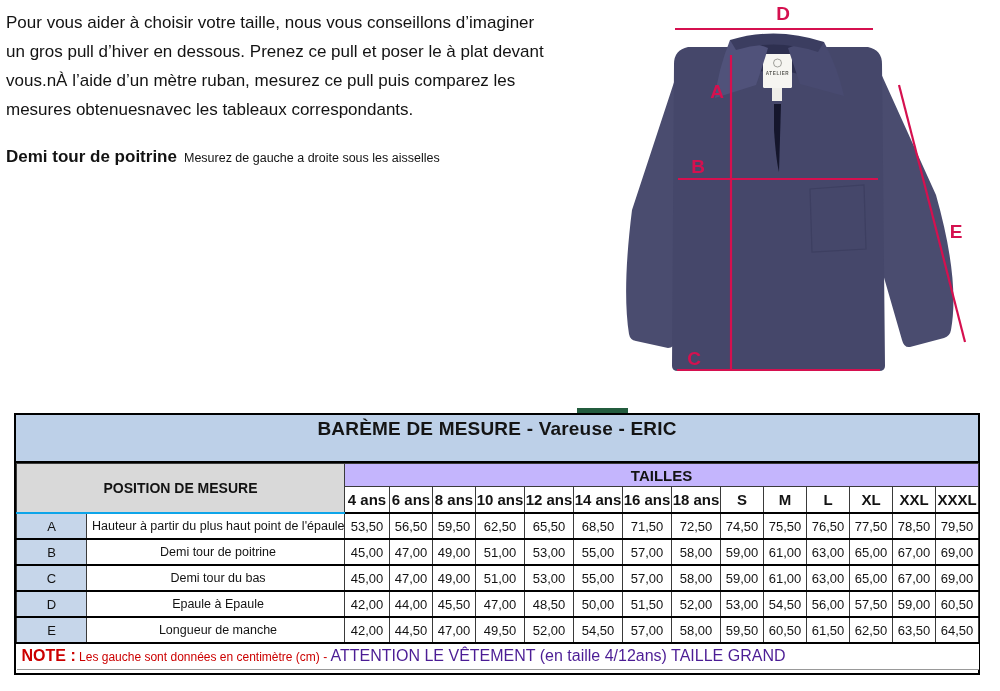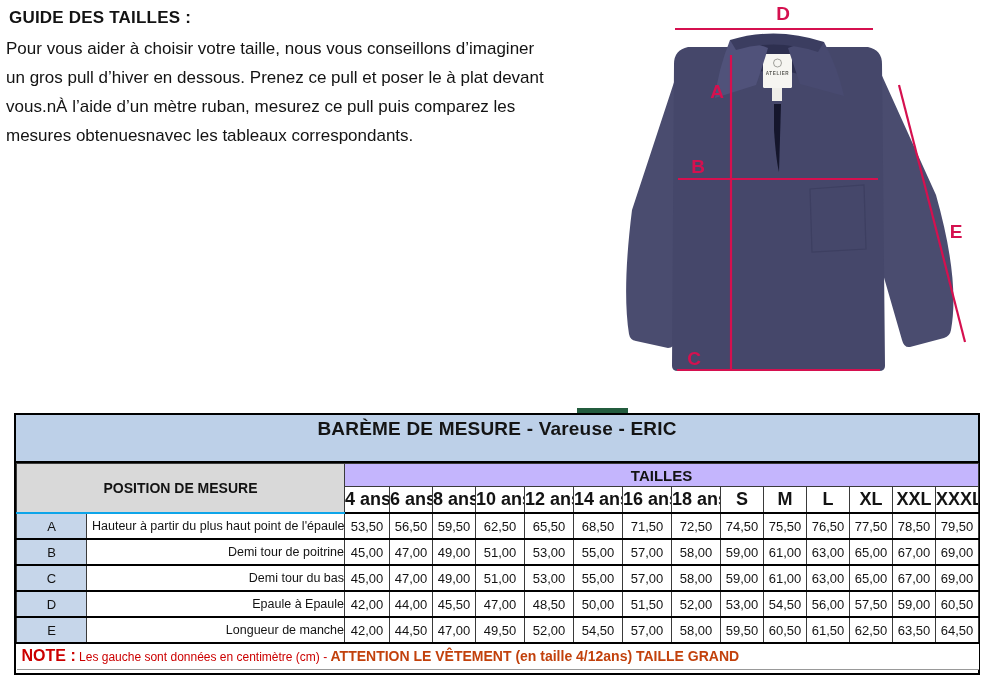--- a/index.html
+++ b/index.html
@@ -22,44 +22,44 @@
   .mlabel{font-family:"Liberation Sans",sans-serif;font-size:19px;font-weight:bold;fill:#d5104f;}
   .brand-text{font-family:"Liberation Sans",sans-serif;}
   
   .table-wrap{position:absolute;left:14px;top:413px;width:962px;border:2px solid #000;background:#fff;padding-bottom:3px;}
   .table-title{background:#bdd0e8;color:#141414;text-align:center;font-size:19px;font-weight:bold;
     padding:3px 0 21px;border-bottom:2px solid #000;letter-spacing:.2px;}
   table{width:962px;border-collapse:collapse;table-layout:fixed;}
   th,td{border:1px solid #3a3a3a;padding:0;text-align:center;overflow:hidden;white-space:nowrap;}
   .pos-header{background:#d9d9d9;font-size:14px;font-weight:bold;border-bottom:2px solid #0ea5e9;}
   .tailles{font-size:15px;font-weight:bold;height:22px;background:#c4b5fd;}
-  .size-th{height:25px;font-size:18px;font-weight:bold;border-bottom:2px solid #000;background:#fff;}
+  .size-th{height:25px;font-size:15px;font-weight:bold;border-bottom:2px solid #000;background:#fff;}
   tbody td{height:24px;font-size:13px;border-bottom:2px solid #000;background:#fff;}
   td.letter{background:#c6d6ea;font-size:13px;}
-  td.rowlabel{text-align:right;padding-left:5px;font-size:12.5px;}
+  td.rowlabel{text-align:center;padding-left:5px;font-size:12.5px;}
   tfoot td{border:none;border-bottom:1px solid #999;text-align:left;padding:3px 0 4px 5px;background:#fff;}
   .note-label{font-weight:bold;font-size:16px;color:#cc0000;}
   .note-text{font-size:12px;color:#cc0000;}
   .note-sep{font-size:12px;color:#cc0000;}
-  .note-warning{font-weight:bold;font-size:14px;color:#c2410c;}
+  .note-warning{font-weight:normal;font-size:16px;color:#4c1d95;}
   
   .green-mark{position:absolute;left:577px;top:408px;width:51px;height:5px;background:#235c3e;z-index:3;}
 </style>
 </head>
 <body>
 
 <main>
 
   <section class="guide">
-    <h1 class="guide-title">GUIDE DES TAILLES :</h1>
     <p class="para">Pour vous aider à choisir votre taille, nous vous conseillons d’imaginer
 un gros pull d’hiver en dessous. Prenez ce pull et poser le à plat devant
 vous.nÀ l’aide d’un mètre ruban, mesurez ce pull puis comparez les
 mesures obtenuesnavec les tableaux correspondants.</p>
     <div class="defs">
+        <div class="def-line"><span class="term">Demi tour de poitrine</span><span class="desc">Mesurez de gauche a droite sous les aisselles</span></div>
       </div>
   </section>
 
   <figure class="diagram">
     <svg width="382" height="410" viewBox="0 0 382 410">
 
       <path d="M64,58 L14,210 Q4,290 11,334 Q12,340 18,341 L50,348 Q56,348 58,340 L72,215 Z" fill="#4a4c6f"></path>
       <path d="M256,58 L318,195 Q342,280 333,330 Q332,336 326,338 L292,347 Q286,348 284,340 L248,215 Z" fill="#4a4c6f"></path>
 
       <path d="M56,64 Q56,50 70,47 L250,47 Q264,50 264,64 L267,366 Q267,371 261,371 L60,371 Q54,371 54,366 Z" fill="#45476a"></path>

